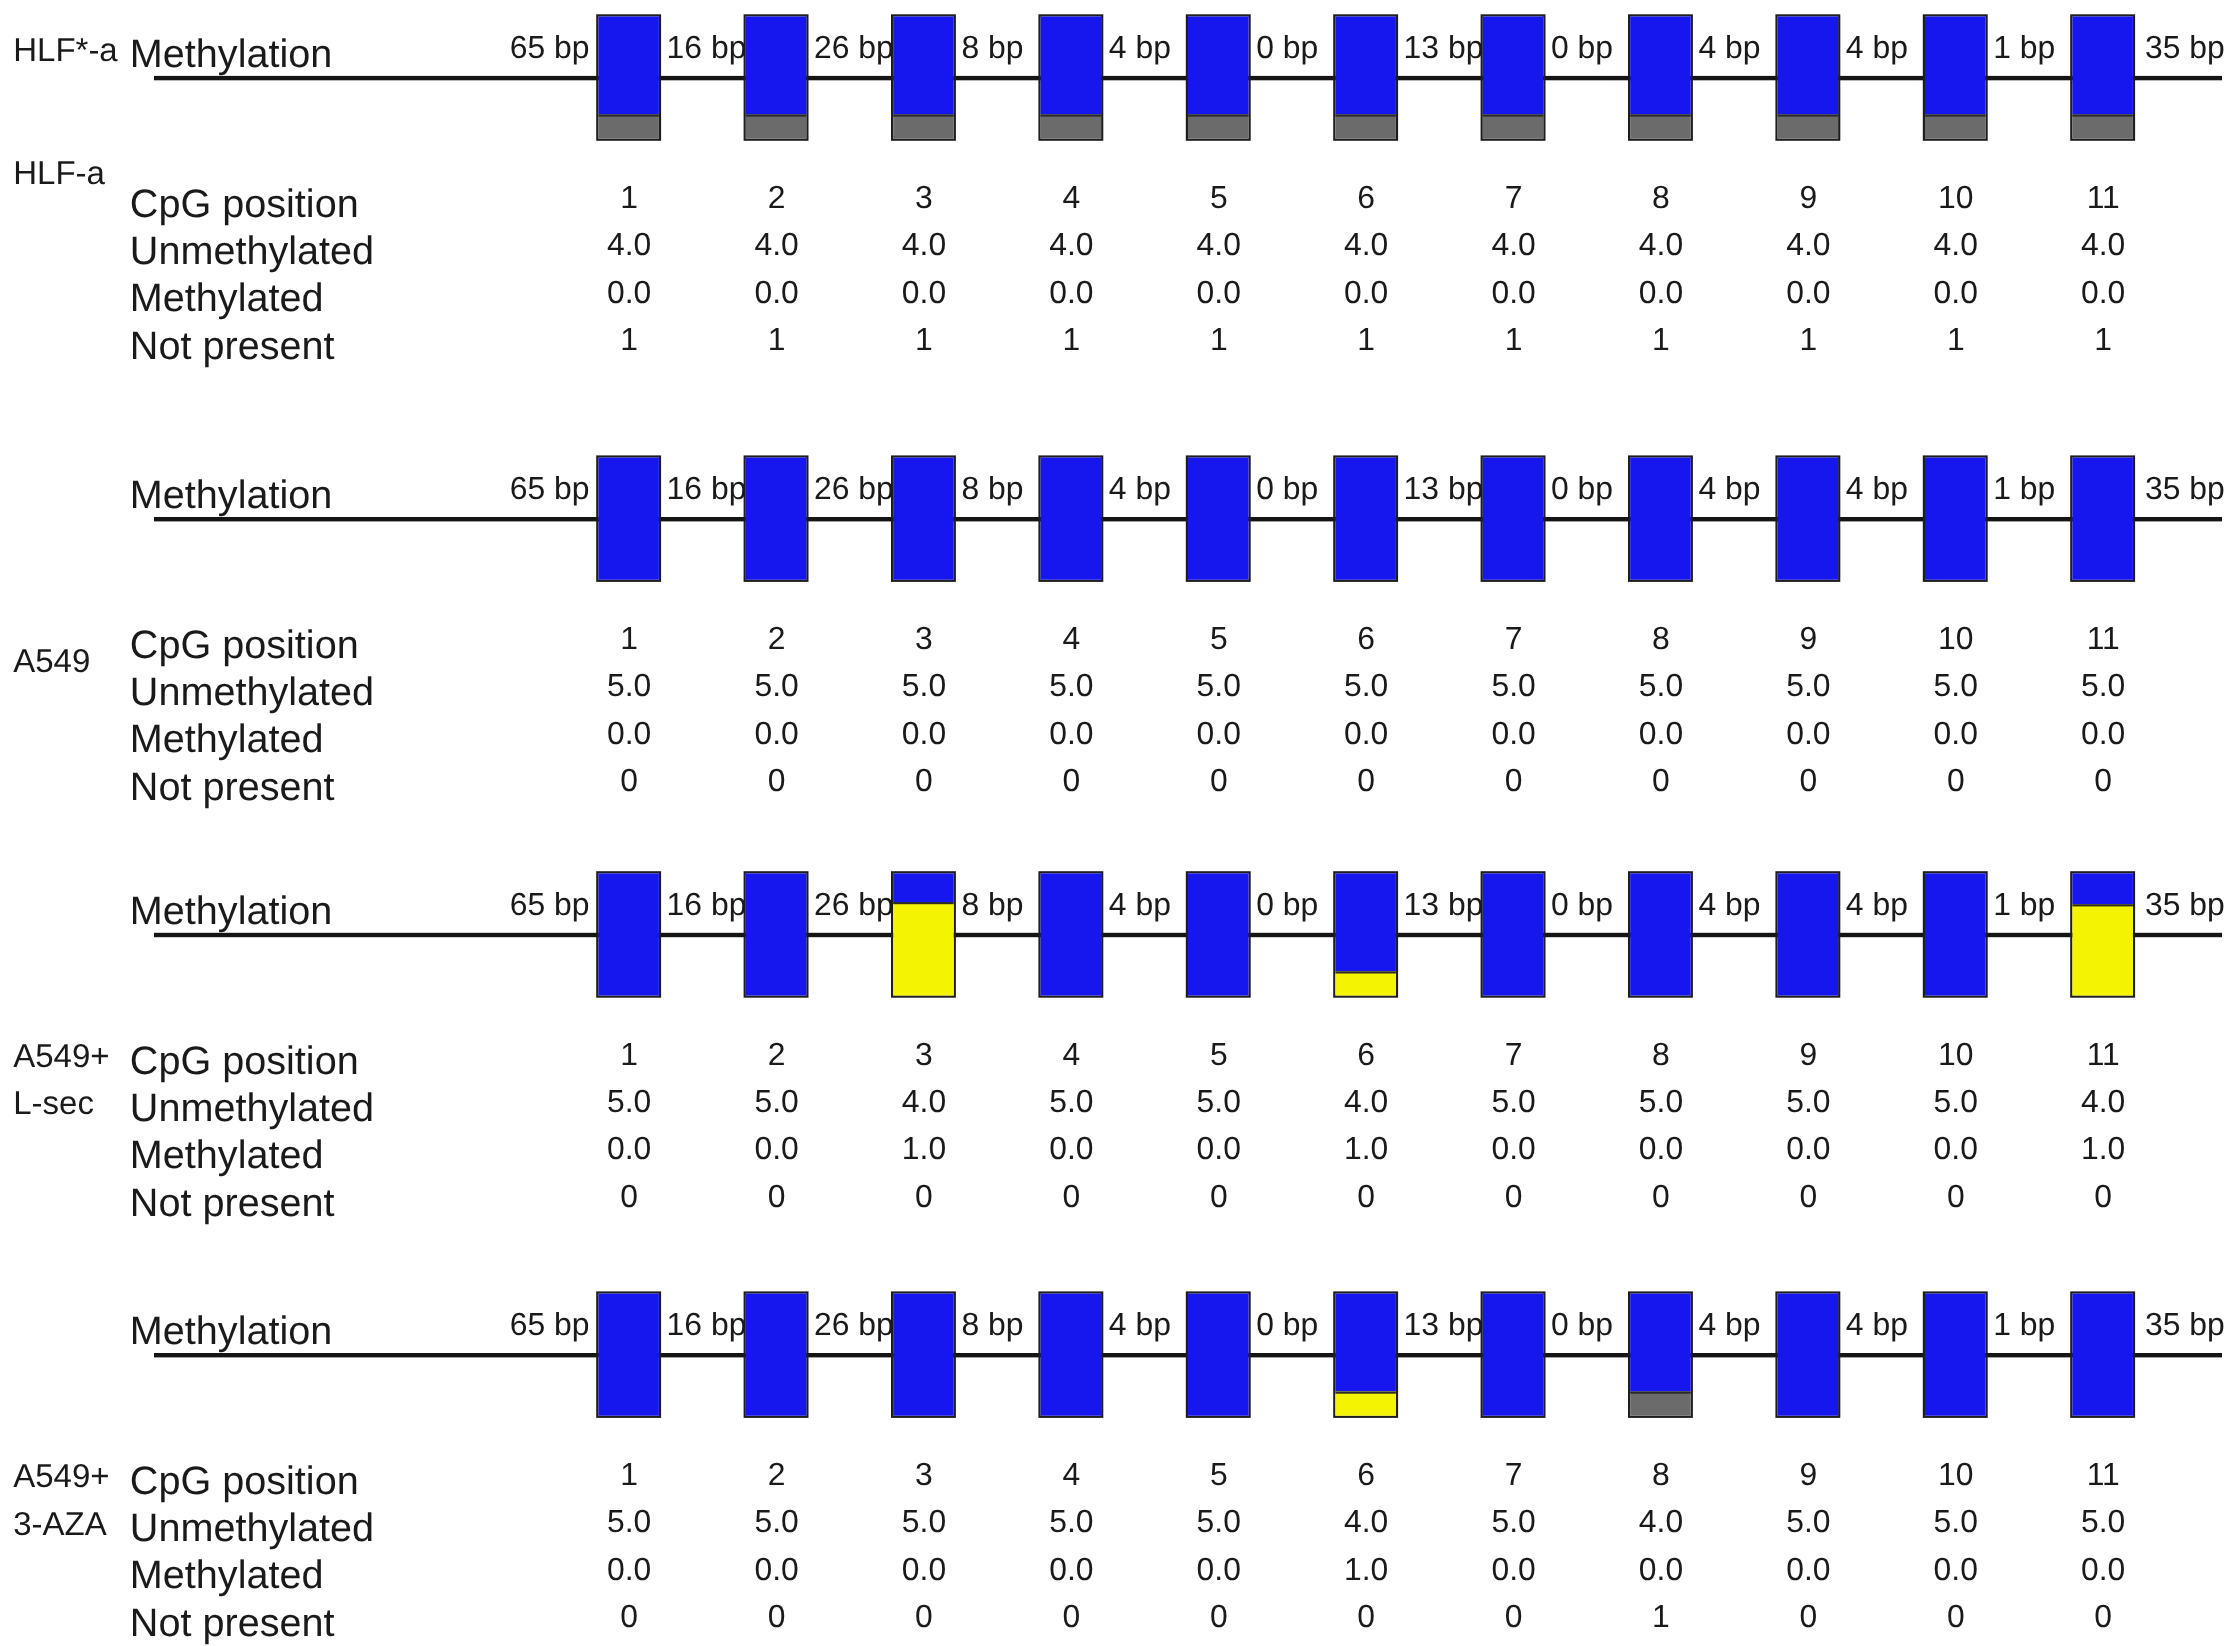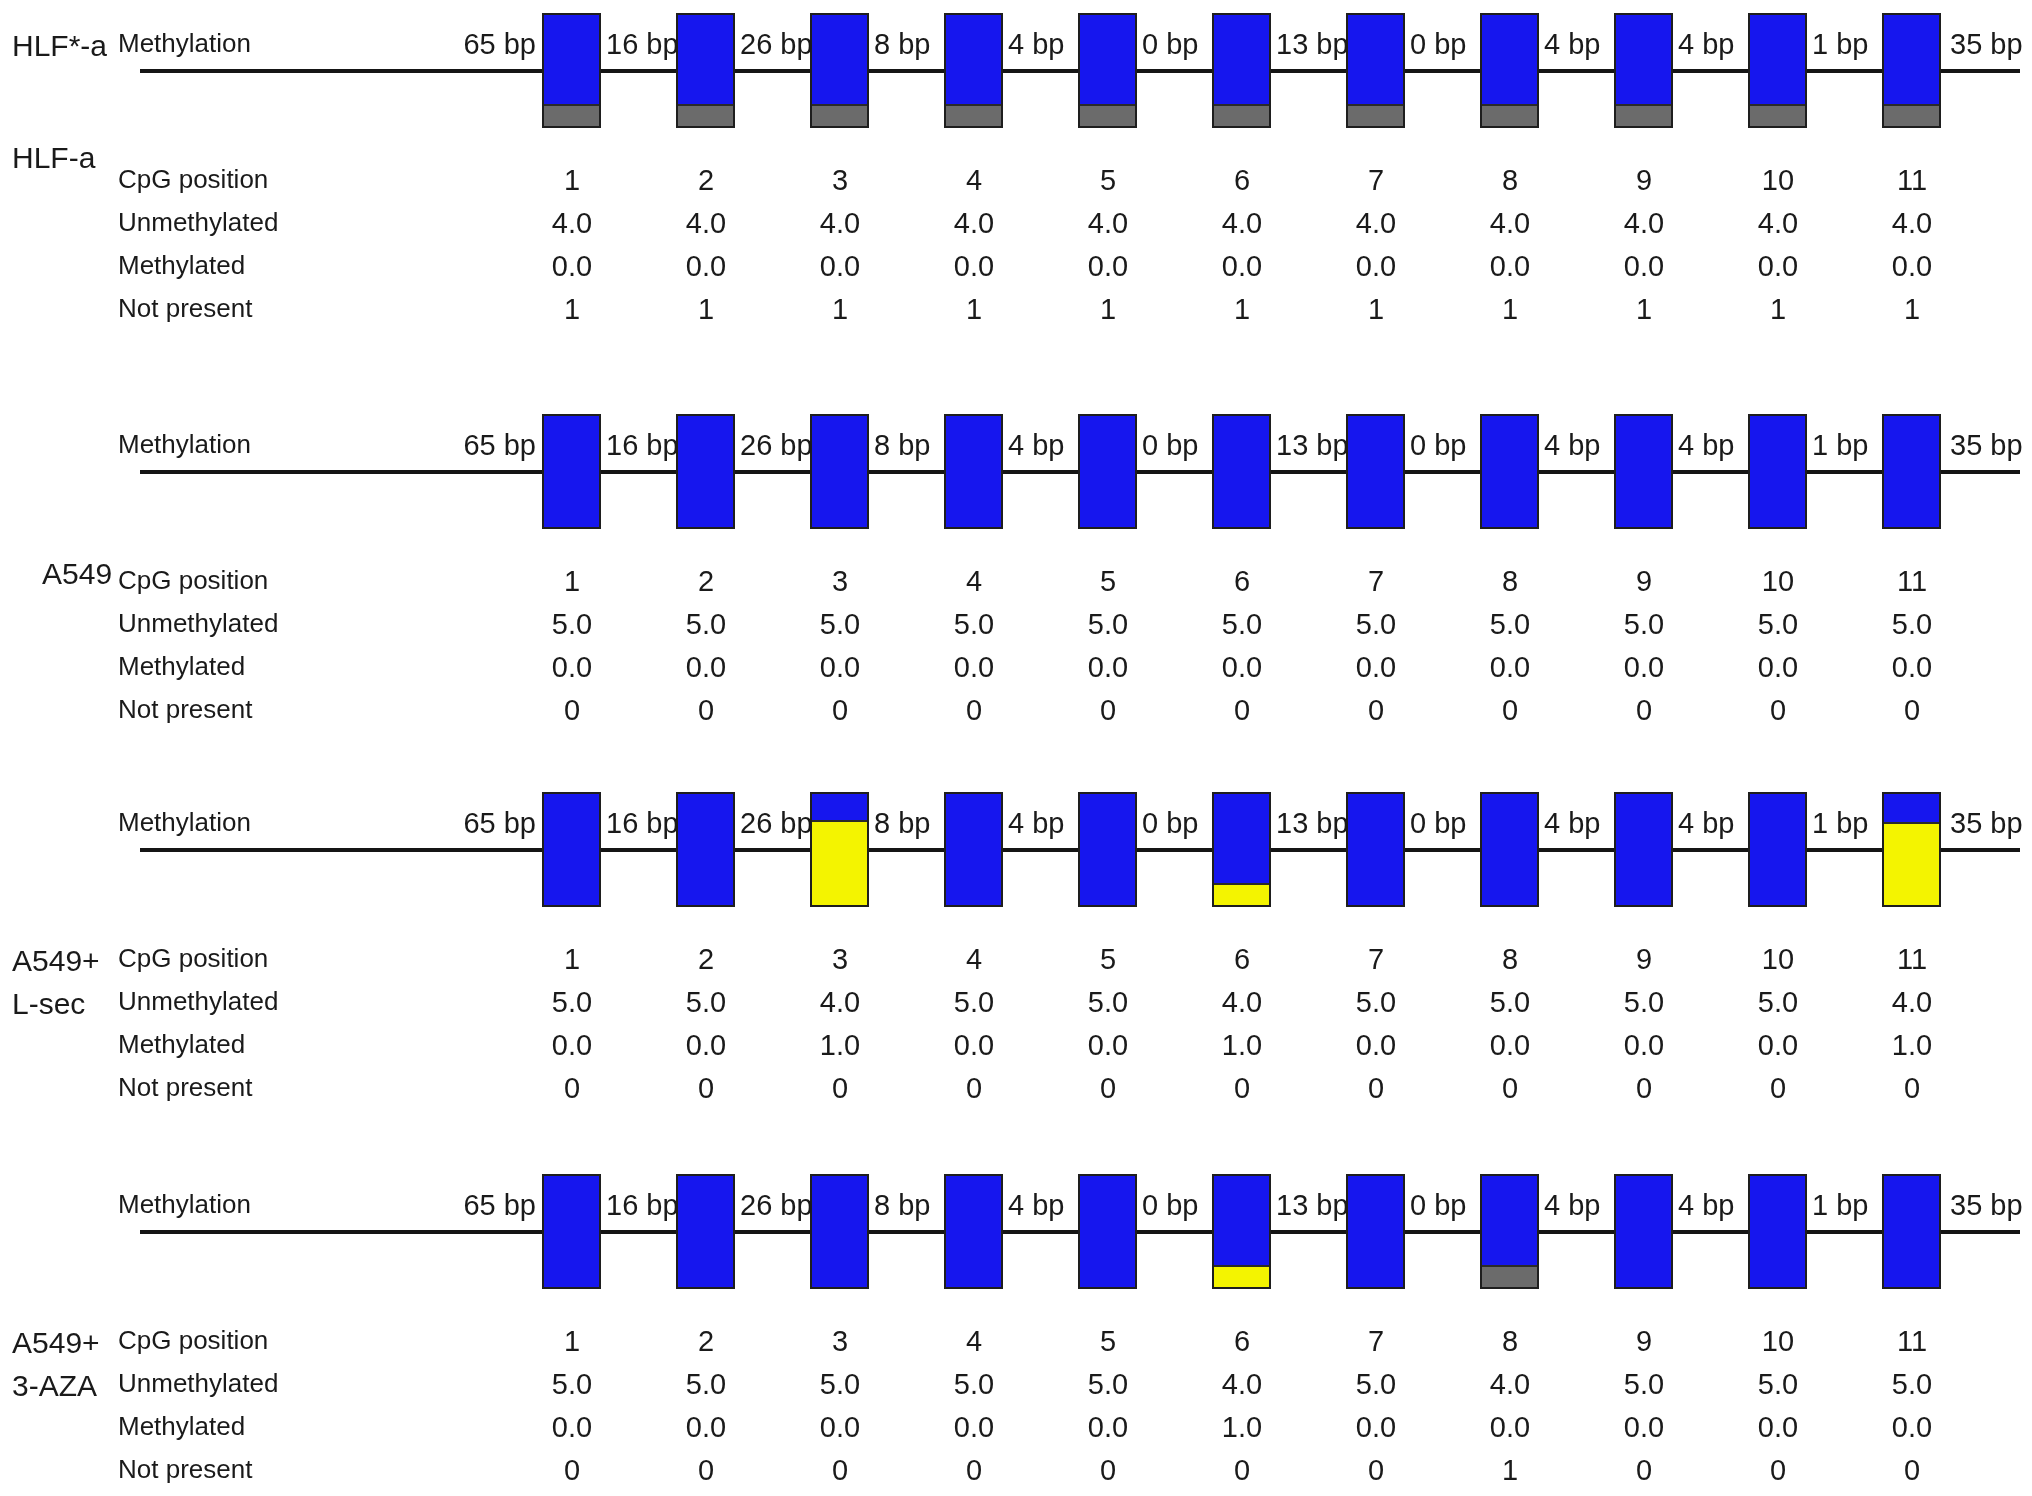--- a/index.html
+++ b/index.html
@@ -2,21 +2,21 @@
 <html><head>
 <meta charset="utf-8">
 <style>
   html,body{margin:0;padding:0;background:#ffffff;}
   #canvas{
     position:relative;width:2032px;height:1496px;background:#ffffff;
     font-family:"Liberation Sans",sans-serif;color:#1a1a1a;overflow:hidden;
   }
   .abs{position:absolute;}
   .sample{font-size:30px;line-height:1.1;white-space:nowrap;}
-  .lbl{font-size:26px;line-height:1.1;white-space:nowrap;}
+  .lbl{font-size:36px;line-height:1.1;white-space:nowrap;}
   .bp{font-size:29px;line-height:1.1;white-space:nowrap;}
   .num{font-size:29px;line-height:1.1;text-align:center;width:96px;}
   .backbone{height:4px;background:#151515;}
   .bar{box-sizing:border-box;border:2px solid #1e1e1e;display:flex;flex-direction:column;}
   .seg{width:100%;}
   .seg + .seg{border-top:2px solid #2a2a2a;box-sizing:border-box;}
 </style>
 </head>
 <body>
 
@@ -122,21 +122,21 @@
     <div class="num abs" style="left: 658px; top: 294px;">1</div>
     <div class="num abs" style="left: 792px; top: 294px;">1</div>
     <div class="num abs" style="left: 926px; top: 294px;">1</div>
     <div class="num abs" style="left: 1060px; top: 294px;">1</div>
     <div class="num abs" style="left: 1194px; top: 294px;">1</div>
     <div class="num abs" style="left: 1328px; top: 294px;">1</div>
     <div class="num abs" style="left: 1462px; top: 294px;">1</div>
     <div class="num abs" style="left: 1596px; top: 294px;">1</div>
     <div class="num abs" style="left: 1730px; top: 294px;">1</div>
     <div class="num abs" style="left: 1864px; top: 294px;">1</div>
-    <div class="sample abs" style="left: 12px; top: 557px; margin-left: 30px;">A549</div>
+    <div class="sample abs" style="left: 12px; top: 585px;">A549</div>
     <div class="lbl abs" style="left: 118px; top: 430px;">Methylation</div>
     <div class="backbone abs" style="left: 140px; top: 470px; width: 1880px; background: rgb(21, 21, 21);"></div>
     <div class="bar abs" style="left: 542px; top: 414px; width: 59px; height: 115px; border-color: rgb(30, 30, 30);">
       <div class="seg" style="height: 100%; background: rgb(22, 22, 238);"></div>
     </div>
     <div class="bar abs" style="left: 676px; top: 414px; width: 59px; height: 115px; border-color: rgb(30, 30, 30);">
       <div class="seg" style="height: 100%; background: rgb(22, 22, 238);"></div>
     </div>
     <div class="bar abs" style="left: 810px; top: 414px; width: 59px; height: 115px; border-color: rgb(30, 30, 30);">
       <div class="seg" style="height: 100%; background: rgb(22, 22, 238);"></div>

